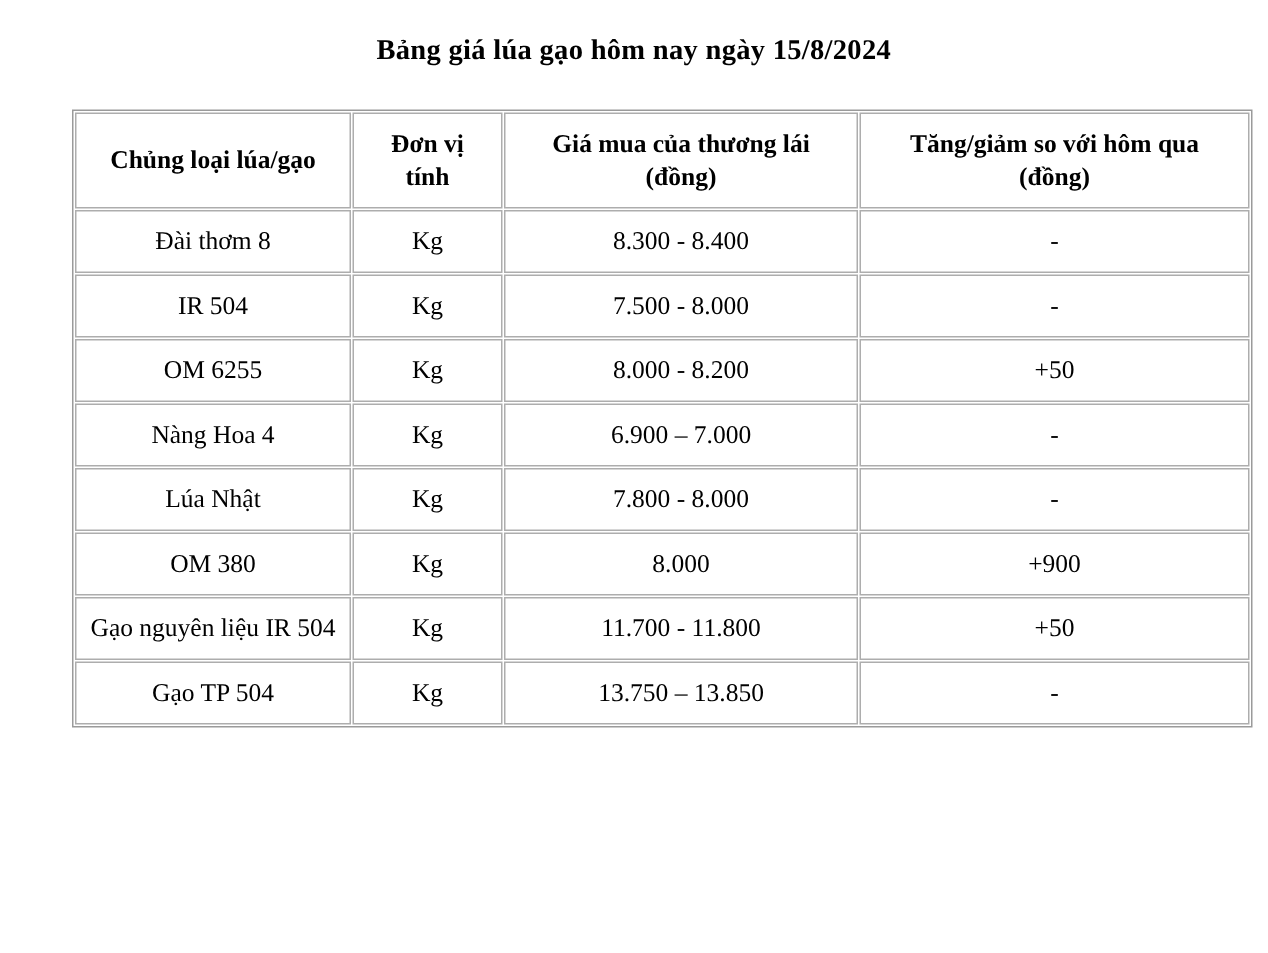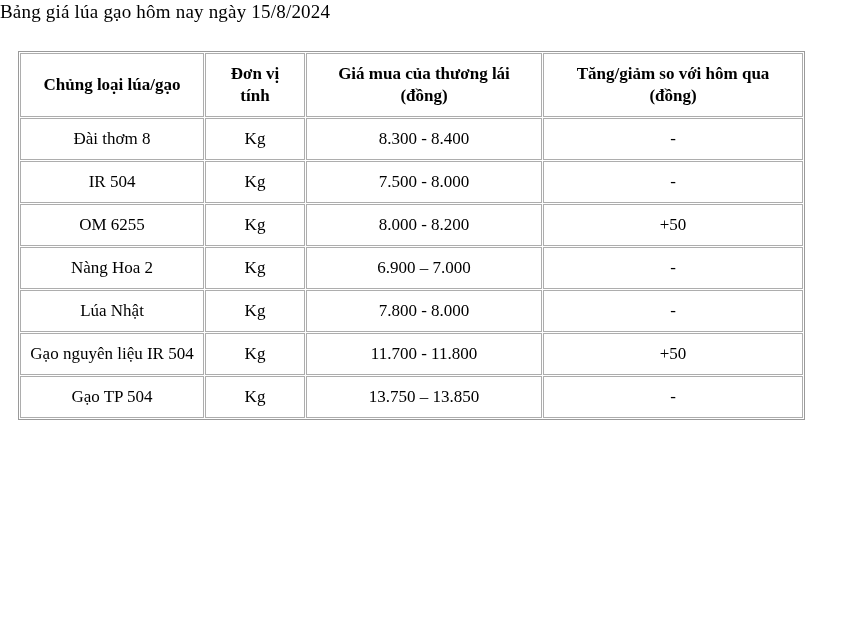--- a/index.html
+++ b/index.html
@@ -9,27 +9,29 @@
     background: #ffffff;
   }
   body {
     width: 845px;
     height: 635px;
     font-family: "Liberation Serif", "DejaVu Serif", serif;
     color: #000000;
     overflow: hidden;
   }
   .title {
+    margin-top: 22px;
+    text-align: center;
     font-size: 19px;
     line-height: 23px;
-    font-weight: normal;
+    font-weight: bold;
     letter-spacing: 0.2px;
   }
   table.price-table {
-    margin: 28px 0 0 18px;
+    margin: 28px 0 0 48px;
     width: 780px;
     table-layout: fixed;
     border-collapse: separate;
     border-spacing: 1px;
     border: 1px solid #9a9a9a;
     background: #ffffff;
   }
   table.price-table th,
   table.price-table td {
     border: 1px solid #adadad;
@@ -84,30 +86,36 @@
           <td>7.500 - 8.000</td>
           <td>-</td>
         </tr>
         <tr>
           <td>OM 6255</td>
           <td>Kg</td>
           <td>8.000 - 8.200</td>
           <td>+50</td>
         </tr>
         <tr>
-          <td>Nàng Hoa 2</td>
+          <td>Nàng Hoa 4</td>
           <td>Kg</td>
           <td>6.900 – 7.000</td>
           <td>-</td>
         </tr>
         <tr>
           <td>Lúa Nhật</td>
           <td>Kg</td>
           <td>7.800 - 8.000</td>
           <td>-</td>
+        </tr>
+        <tr>
+          <td>OM 380</td>
+          <td>Kg</td>
+          <td>8.000</td>
+          <td>+900</td>
         </tr>
         <tr>
           <td>Gạo nguyên liệu IR 504</td>
           <td>Kg</td>
           <td>11.700 - 11.800</td>
           <td>+50</td>
         </tr>
         <tr>
           <td>Gạo TP 504</td>
           <td>Kg</td>

